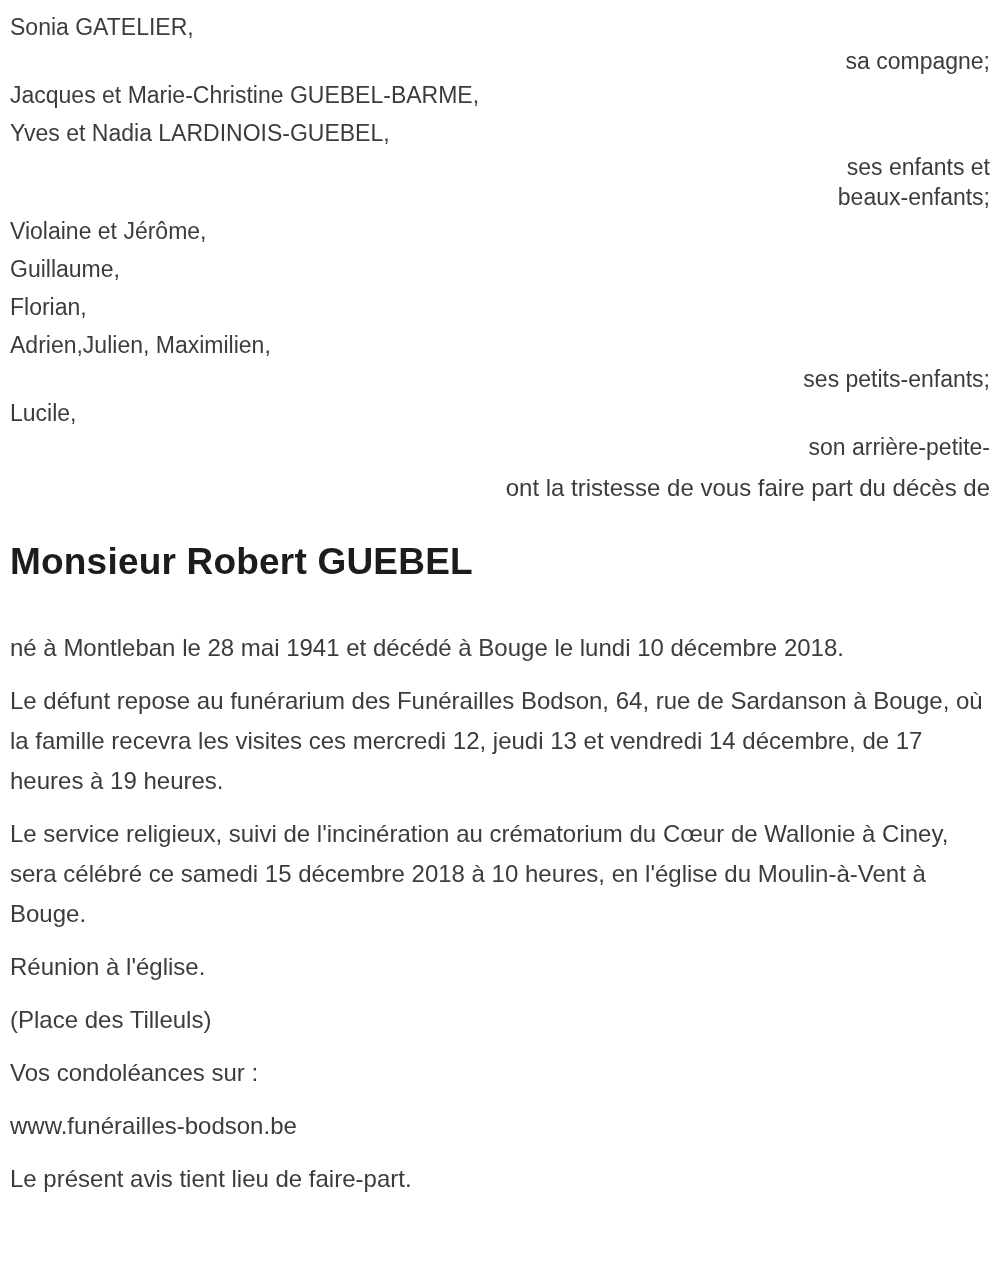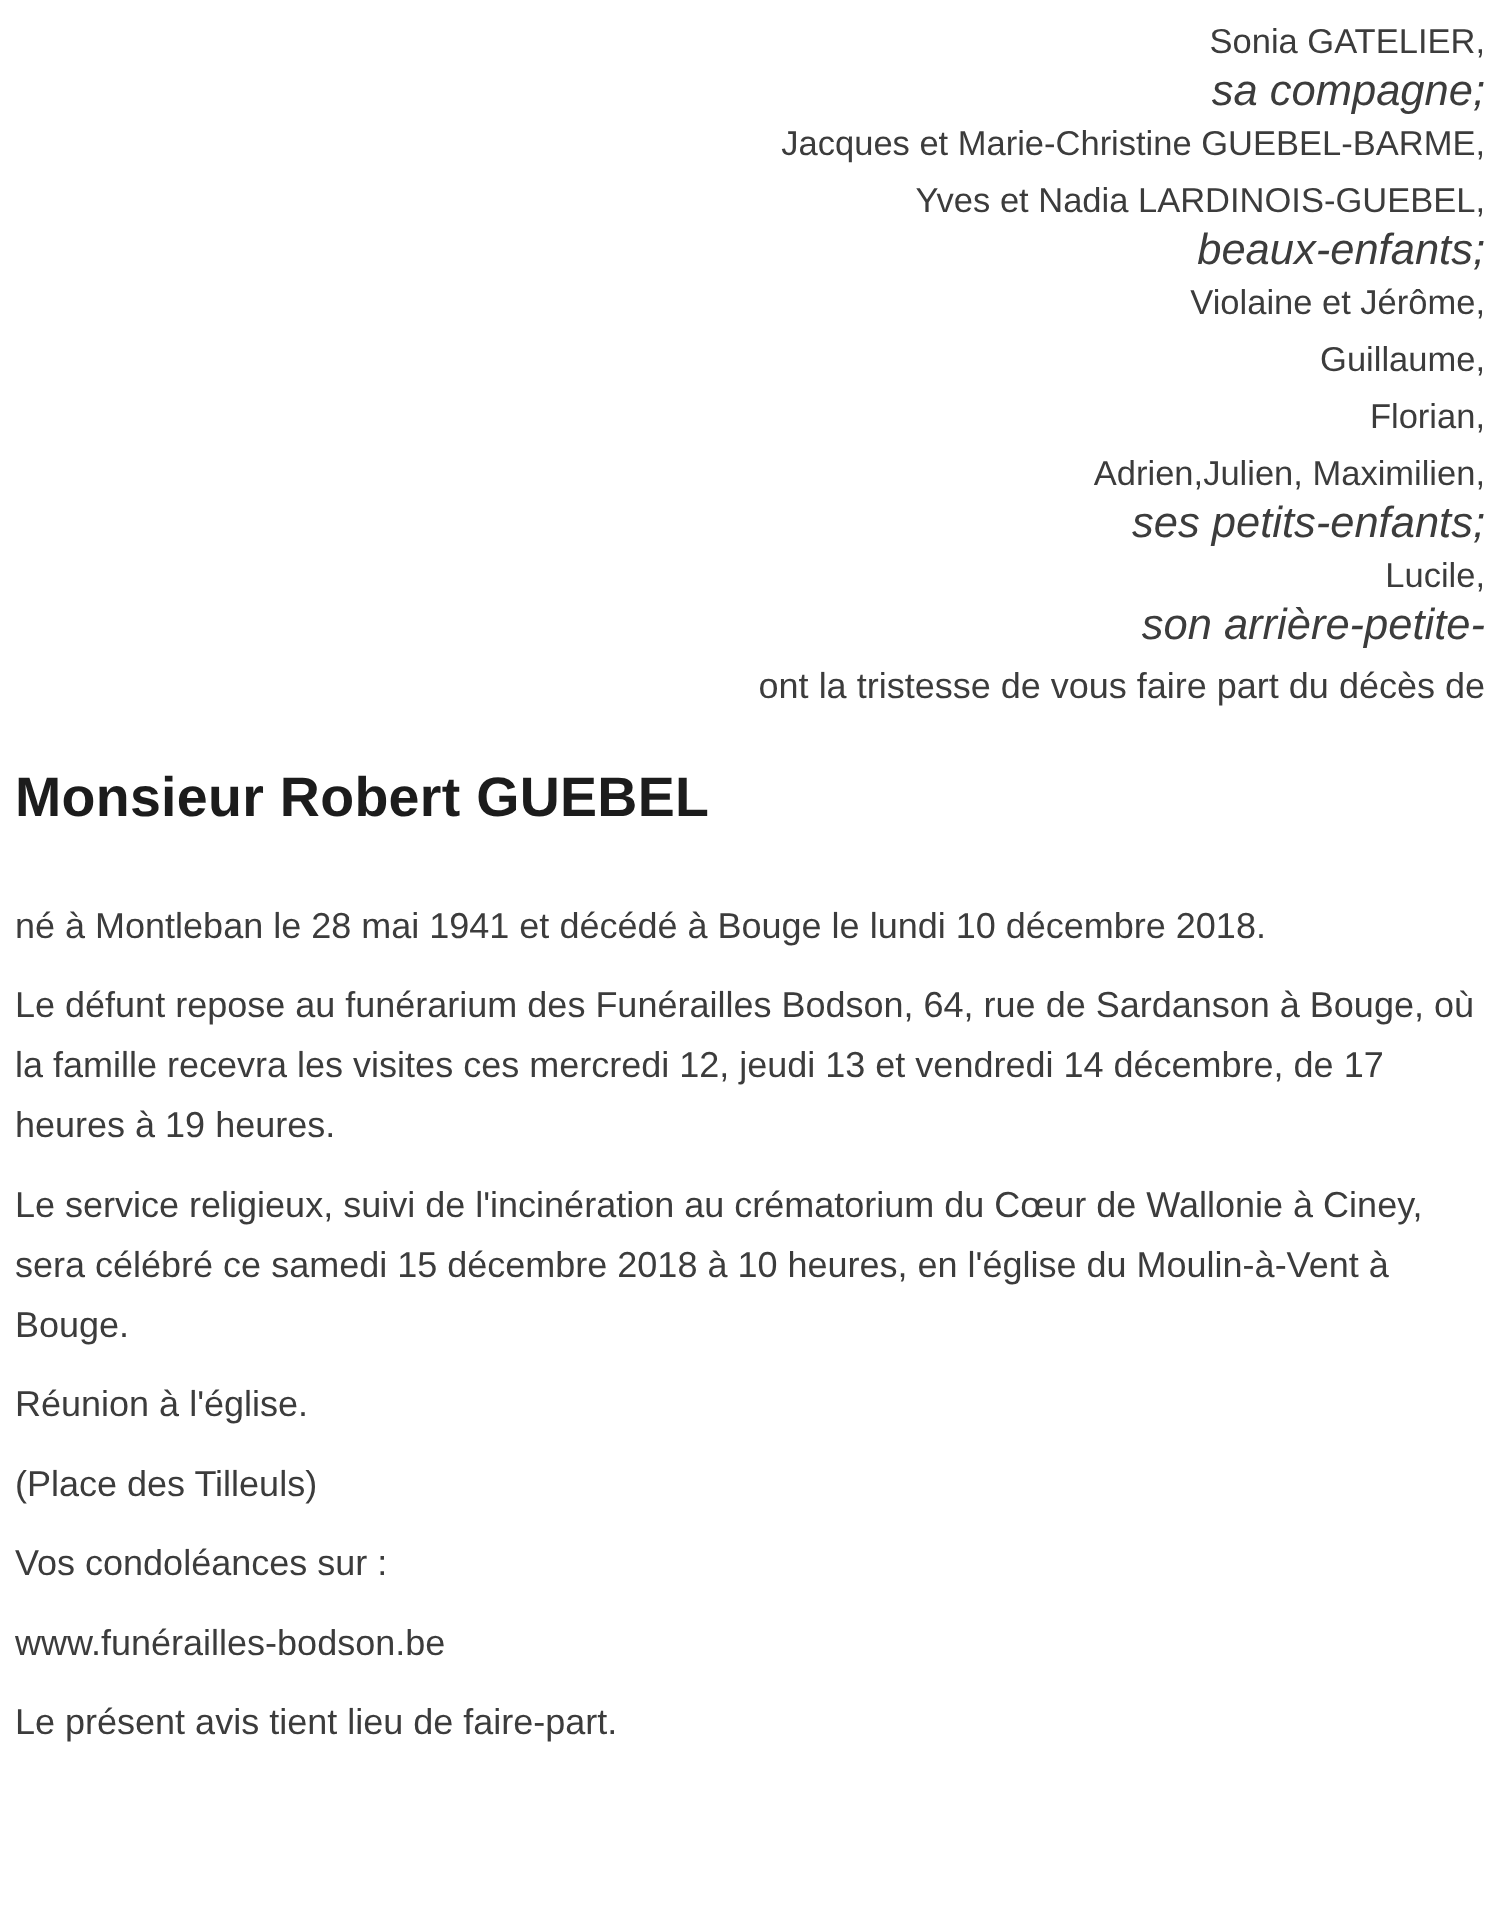--- a/index.html
+++ b/index.html
@@ -19,28 +19,27 @@
   .page{
     width:1000px;
     min-height:1284px;
     background:var(--bg-color);
     padding:8px 10px 20px 10px;
   }
   
   .family .name-line{
     font-size:23px;
     line-height:38px;
-    text-align:right;
+    text-align:left;
     font-style:normal;
   }
   .family .relation-line{
-    font-size:29px;
+    font-size:23px;
     line-height:30px;
     text-align:right;
-    font-style:italic;
   }
   .intro{
     font-size:24px;
     line-height:40px;
     margin-top:6px;
     text-align:right;
   }
   h1.deceased{
     font-size:37px;
     line-height:48px;
@@ -62,20 +61,21 @@
 
 <div class="page">
 
   <div class="family">
 
     <p class="name-line">Sonia GATELIER,</p>
     <p class="relation-line">sa compagne;</p>
 
     <p class="name-line">Jacques et Marie-Christine GUEBEL-BARME,</p>
     <p class="name-line">Yves et Nadia LARDINOIS-GUEBEL,</p>
+    <p class="relation-line">ses enfants et</p>
     <p class="relation-line">beaux-enfants;</p>
 
     <p class="name-line">Violaine et Jérôme,</p>
     <p class="name-line">Guillaume,</p>
     <p class="name-line">Florian,</p>
     <p class="name-line">Adrien,Julien, Maximilien,</p>
     <p class="relation-line">ses petits-enfants;</p>
 
     <p class="name-line">Lucile,</p>
     <p class="relation-line">son arrière-petite-</p>

